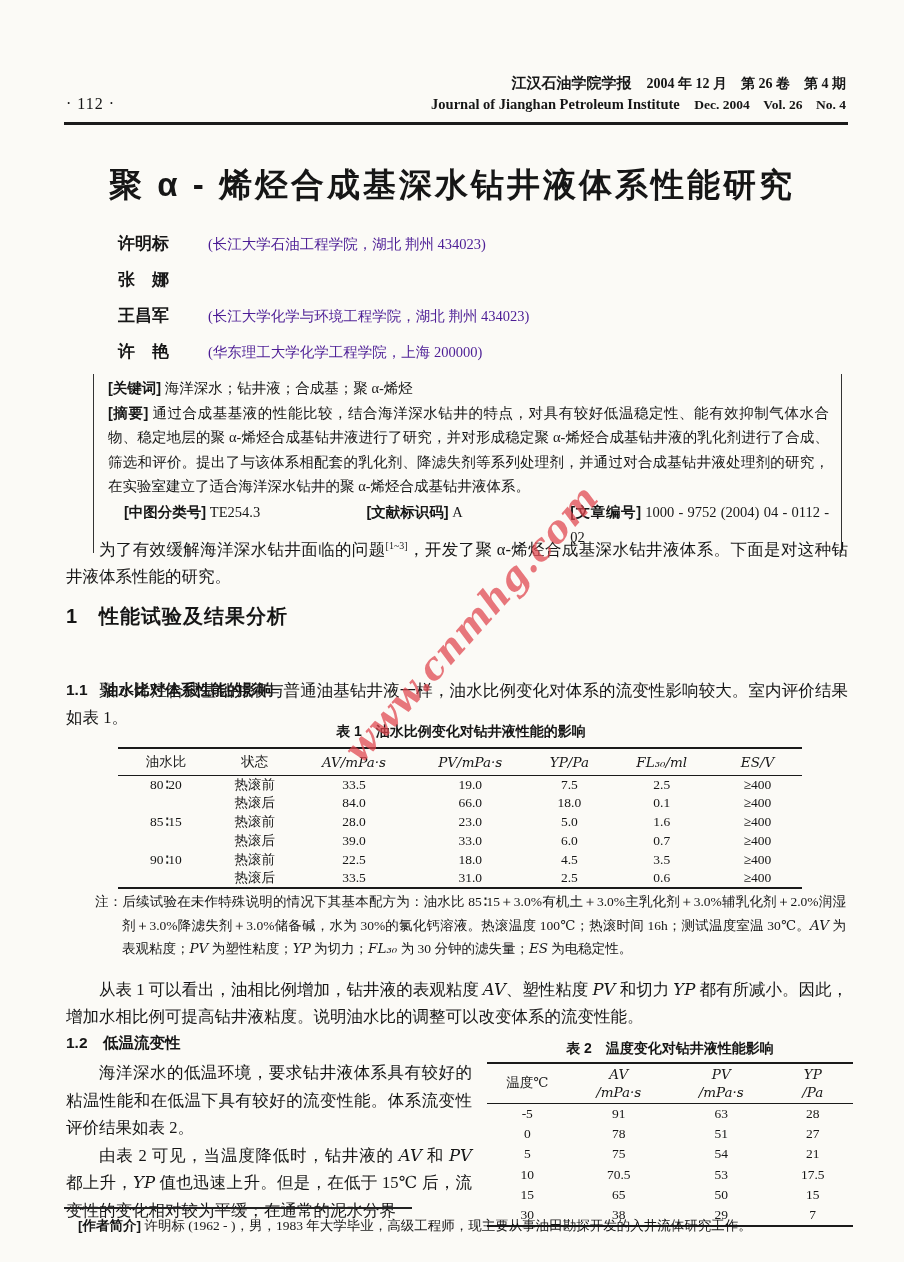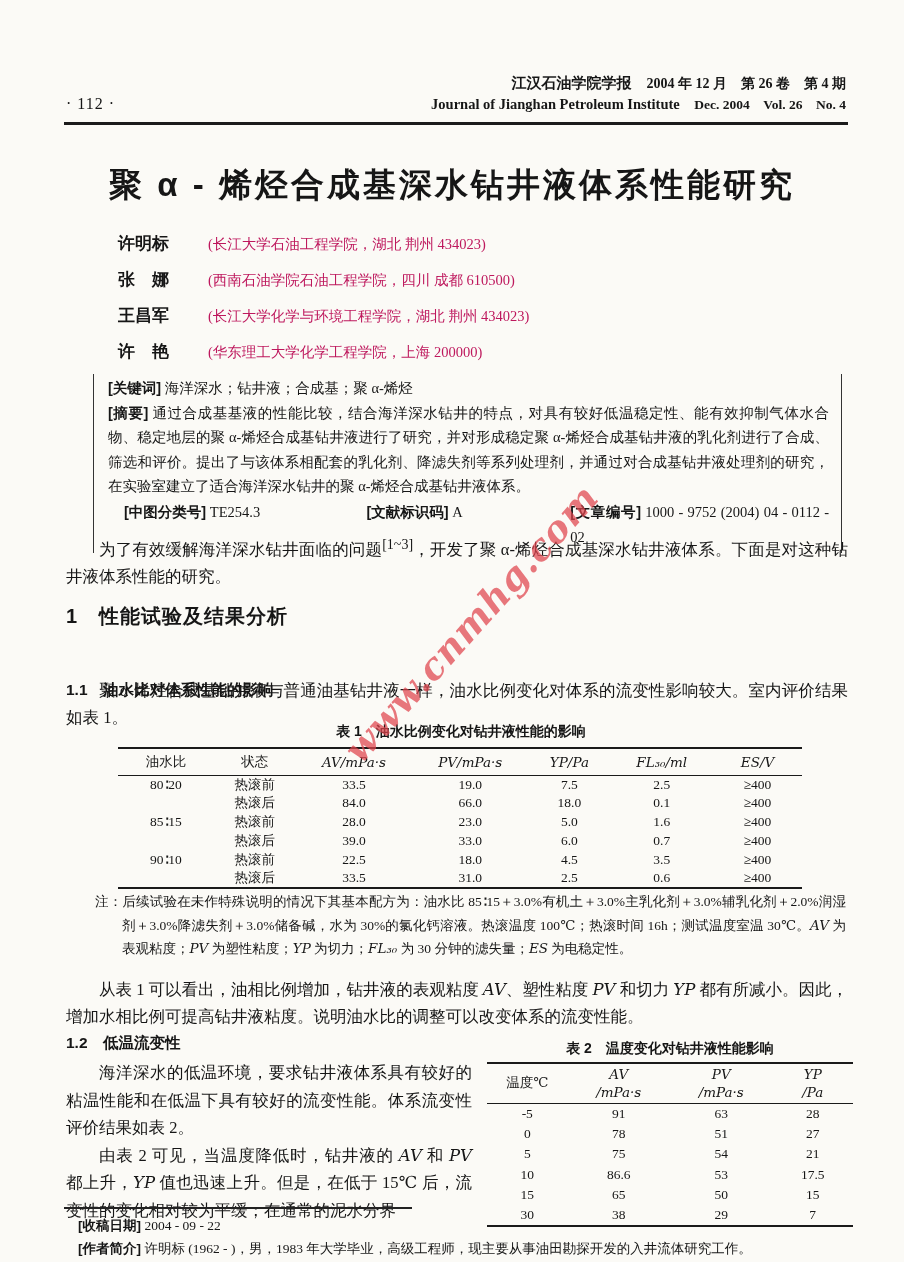--- a/index.html
+++ b/index.html
@@ -21,36 +21,36 @@
   .jinfo .en .issue { font-weight:bold; font-size:13.5px; }
   .hdr-rule { position:absolute; top:122px; left:64px; right:56px; height:3px; background:#1b1b1b; }
 
   
   .title { position:absolute; top:163px; left:0; width:100%; text-align:center;
     font-size:33px; font-weight:bold; letter-spacing:3px;
     font-family:"Liberation Sans","DejaVu Sans",sans-serif; }
   .authors { position:absolute; top:232px; left:118px; }
   .author-row { display:flex; align-items:baseline; margin-bottom:13px; }
   .author-name { width:76px; font-size:17px; font-weight:bold; font-family:"Liberation Sans","DejaVu Sans",sans-serif; }
-  .author-aff { font-size:14.5px; color:#be185d; padding-left:14px; }
+  .author-aff { font-size:14.5px; color:#4c1d95; padding-left:14px; }
 
   
   .abs { position:absolute; top:374px; left:93px; right:62px;
     border-left:1.5px solid #333; border-right:1.5px solid #333;
     padding:2px 12px 4px 14px; font-size:14.5px; line-height:24.6px; text-align:justify; }
   .blabel { font-weight:bold; font-family:"Liberation Sans","DejaVu Sans",sans-serif; }
   .abs .meta { display:flex; gap:0; margin-top:1px;margin-left:16px; }
   .abs .meta .m1 { width:252px; }
   .abs .meta .m2 { width:212px; }
 
   
   .para { text-align:justify; font-size:16.5px; line-height:27px; }
   .indent { text-indent:2em; }
   .intro { position:absolute; top:536px; left:66px; right:56px; }
-  sup { font-size:14px; vertical-align:super; line-height:0; }
+  sup { font-size:10px; vertical-align:super; line-height:0; }
   .var { font-family:"DejaVu Serif",serif; font-style:italic; }
 
   .sec-h1 { position:absolute; top:603px; left:66px; font-size:20px; font-weight:bold;
     font-family:"Liberation Sans","DejaVu Sans",sans-serif; letter-spacing:1px; }
   .sec-h2 { font-size:15.5px; font-weight:bold; font-family:"Liberation Sans","DejaVu Sans",sans-serif; }
   .h11 { position:absolute; top:680px; left:66px; }
   .p11 { position:absolute; top:677px; left:66px; right:56px; }
 
   
   .tcap { font-size:14px; font-weight:bold; font-family:"Liberation Sans","DejaVu Sans",sans-serif; text-align:center; }
@@ -102,21 +102,20 @@
 
   <h1 class="title">聚 α - 烯烃合成基深水钻井液体系性能研究</h1>
 
   <div class="authors">
     <div class="author-row">
       <span class="author-name">许明标</span>
       <span class="author-aff">(长江大学石油工程学院，湖北 荆州 434023)</span>
     </div>
     <div class="author-row">
       <span class="author-name">张　娜</span>
-      <span class="author-aff">(西南石油学院石油工程学院，四川 成都 610500)</span>
     </div>
     <div class="author-row">
       <span class="author-name">王昌军</span>
       <span class="author-aff">(长江大学化学与环境工程学院，湖北 荆州 434023)</span>
     </div>
     <div class="author-row">
       <span class="author-name">许　艳</span>
       <span class="author-aff">(华东理工大学化学工程学院，上海 200000)</span>
     </div>
   </div>
@@ -259,40 +258,39 @@
           <td>27</td>
         </tr>
         <tr>
           <td>5</td>
           <td>75</td>
           <td>54</td>
           <td>21</td>
         </tr>
         <tr>
           <td>10</td>
-          <td>86.6</td>
+          <td>70.5</td>
           <td>53</td>
           <td>17.5</td>
         </tr>
         <tr>
           <td>15</td>
           <td>65</td>
           <td>50</td>
           <td>15</td>
         </tr>
         <tr>
           <td>30</td>
           <td>38</td>
           <td>29</td>
           <td>7</td>
         </tr>
       </tbody>
   </table>
 
   <div class="ft-rule"></div>
   <div class="ft">
-    <div><span class="blabel">[收稿日期]</span> <span>2004 - 09 - 22</span></div>
     <div><span class="blabel">[作者简介]</span> <span>许明标 (1962 - )，男，1983 年大学毕业，高级工程师，现主要从事油田勘探开发的入井流体研究工作。</span></div>
   </div>
 
   <div class="wm" style="color: rgb(224, 68, 77);">www.cnmhg.com</div>
 
 </div>
 
 </body></html>

